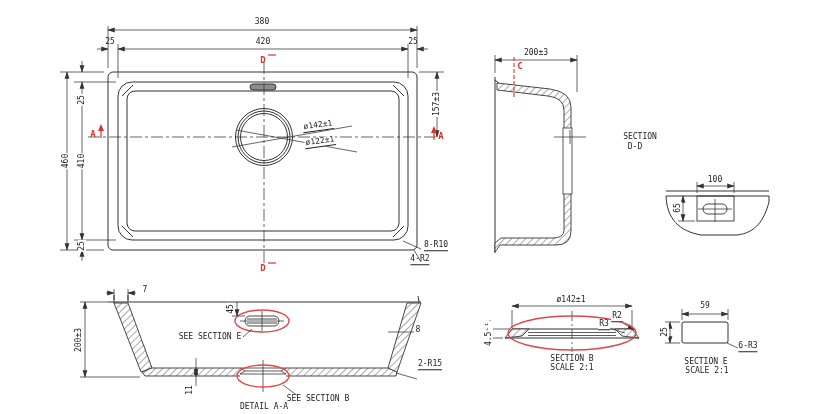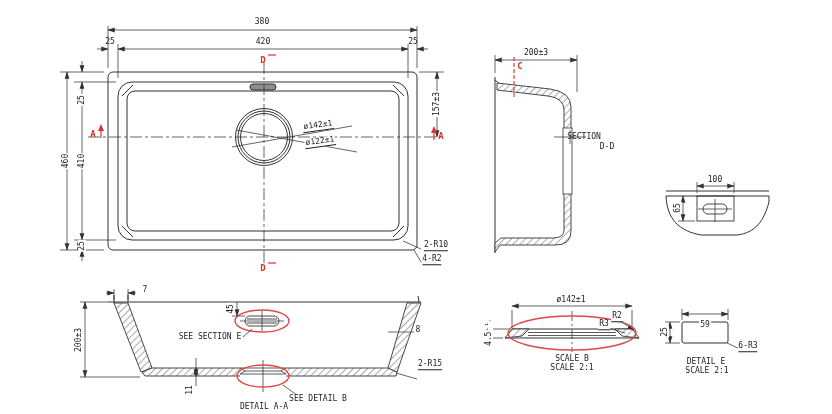--- a/index.html
+++ b/index.html
@@ -212,51 +212,51 @@
   <span class="lbl" style="left:263px;top:42px">420</span>
   <span class="lbl" style="left:110px;top:42px">25</span>
   <span class="lbl" style="left:413px;top:42px">25</span>
   <span class="lbl rot bg" style="left:66px;top:161px">460</span>
   <span class="lbl rot bg" style="left:82px;top:161px">410</span>
   <span class="lbl rot bg" style="left:82px;top:100px">25</span>
   <span class="lbl rot bg" style="left:82px;top:246px">25</span>
   <span class="lbl rot bg" style="left:437px;top:104px">157±3</span>
   <span class="lbl tilt bg ul" style="left:318px;top:126px">ø142±1</span>
   <span class="lbl tilt bg ul" style="left:320px;top:142px">ø122±1</span>
-  <span class="lbl ul" style="left:436px;top:246px">2-R10</span>
-  <span class="lbl ul" style="left:432px;top:260px">4-R2</span>
+  <span class="lbl ul" style="left:436px;top:246px">8-R10</span>
+  <span class="lbl ul" style="left:420px;top:260px">4-R2</span>
   <span class="lbl red" style="left:263px;top:60px">D</span>
   <span class="lbl red" style="left:263px;top:268px">D</span>
   <span class="lbl red" style="left:93px;top:134px">A</span>
   <span class="lbl red" style="left:441px;top:136px">A</span>
 
   <span class="lbl bg" style="left:536px;top:53px">200±3</span>
   <span class="lbl red" style="left:520px;top:66px">C</span>
-  <span class="lbl" style="left:584px;top:137px">SECTION</span>
-  <span class="lbl" style="left:607px;top:147px">D-D</span>
+  <span class="lbl" style="left:640px;top:137px">SECTION</span>
+  <span class="lbl" style="left:635px;top:147px">D-D</span>
 
   <span class="lbl bg" style="left:715px;top:180px">100</span>
   <span class="lbl rot bg" style="left:678px;top:208px">65</span>
 
   <span class="lbl" style="left:145px;top:290px">7</span>
   <span class="lbl rot" style="left:79px;top:340px">200±3</span>
   <span class="lbl rot bg" style="left:231px;top:309px">45</span>
   <span class="lbl bg" style="left:210px;top:337px">SEE SECTION E</span>
   <span class="lbl bg" style="left:418px;top:330px">8</span>
   <span class="lbl rot bg" style="left:190px;top:390px">11</span>
   <span class="lbl ul" style="left:430px;top:365px">2-R15</span>
-  <span class="lbl bg" style="left:318px;top:399px">SEE DETAIL B</span>
+  <span class="lbl bg" style="left:318px;top:399px">SEE SECTION B</span>
   <span class="lbl" style="left:264px;top:407px">DETAIL A-A</span>
 
   <span class="lbl bg" style="left:571px;top:300px">ø142±1</span>
   <span class="lbl ul bg" style="left:617px;top:317px">R2</span>
   <span class="lbl ul bg" style="left:604px;top:325px">R3</span>
   <span class="lbl rot bg" style="left:489px;top:334px">4.5⁺¹</span>
-  <span class="lbl" style="left:572px;top:359px">SCALE B</span>
+  <span class="lbl" style="left:572px;top:359px">SECTION B</span>
   <span class="lbl" style="left:572px;top:368px">SCALE 2:1</span>
 
-  <span class="lbl bg" style="left:705px;top:325px">59</span>
+  <span class="lbl bg" style="left:705px;top:306px">59</span>
   <span class="lbl rot bg" style="left:665px;top:332px">25</span>
   <span class="lbl ul" style="left:748px;top:347px">6-R3</span>
-  <span class="lbl" style="left:706px;top:362px">DETAIL E</span>
+  <span class="lbl" style="left:706px;top:362px">SECTION E</span>
   <span class="lbl" style="left:707px;top:371px">SCALE 2:1</span>
 
 </div>
 
 </body></html>

